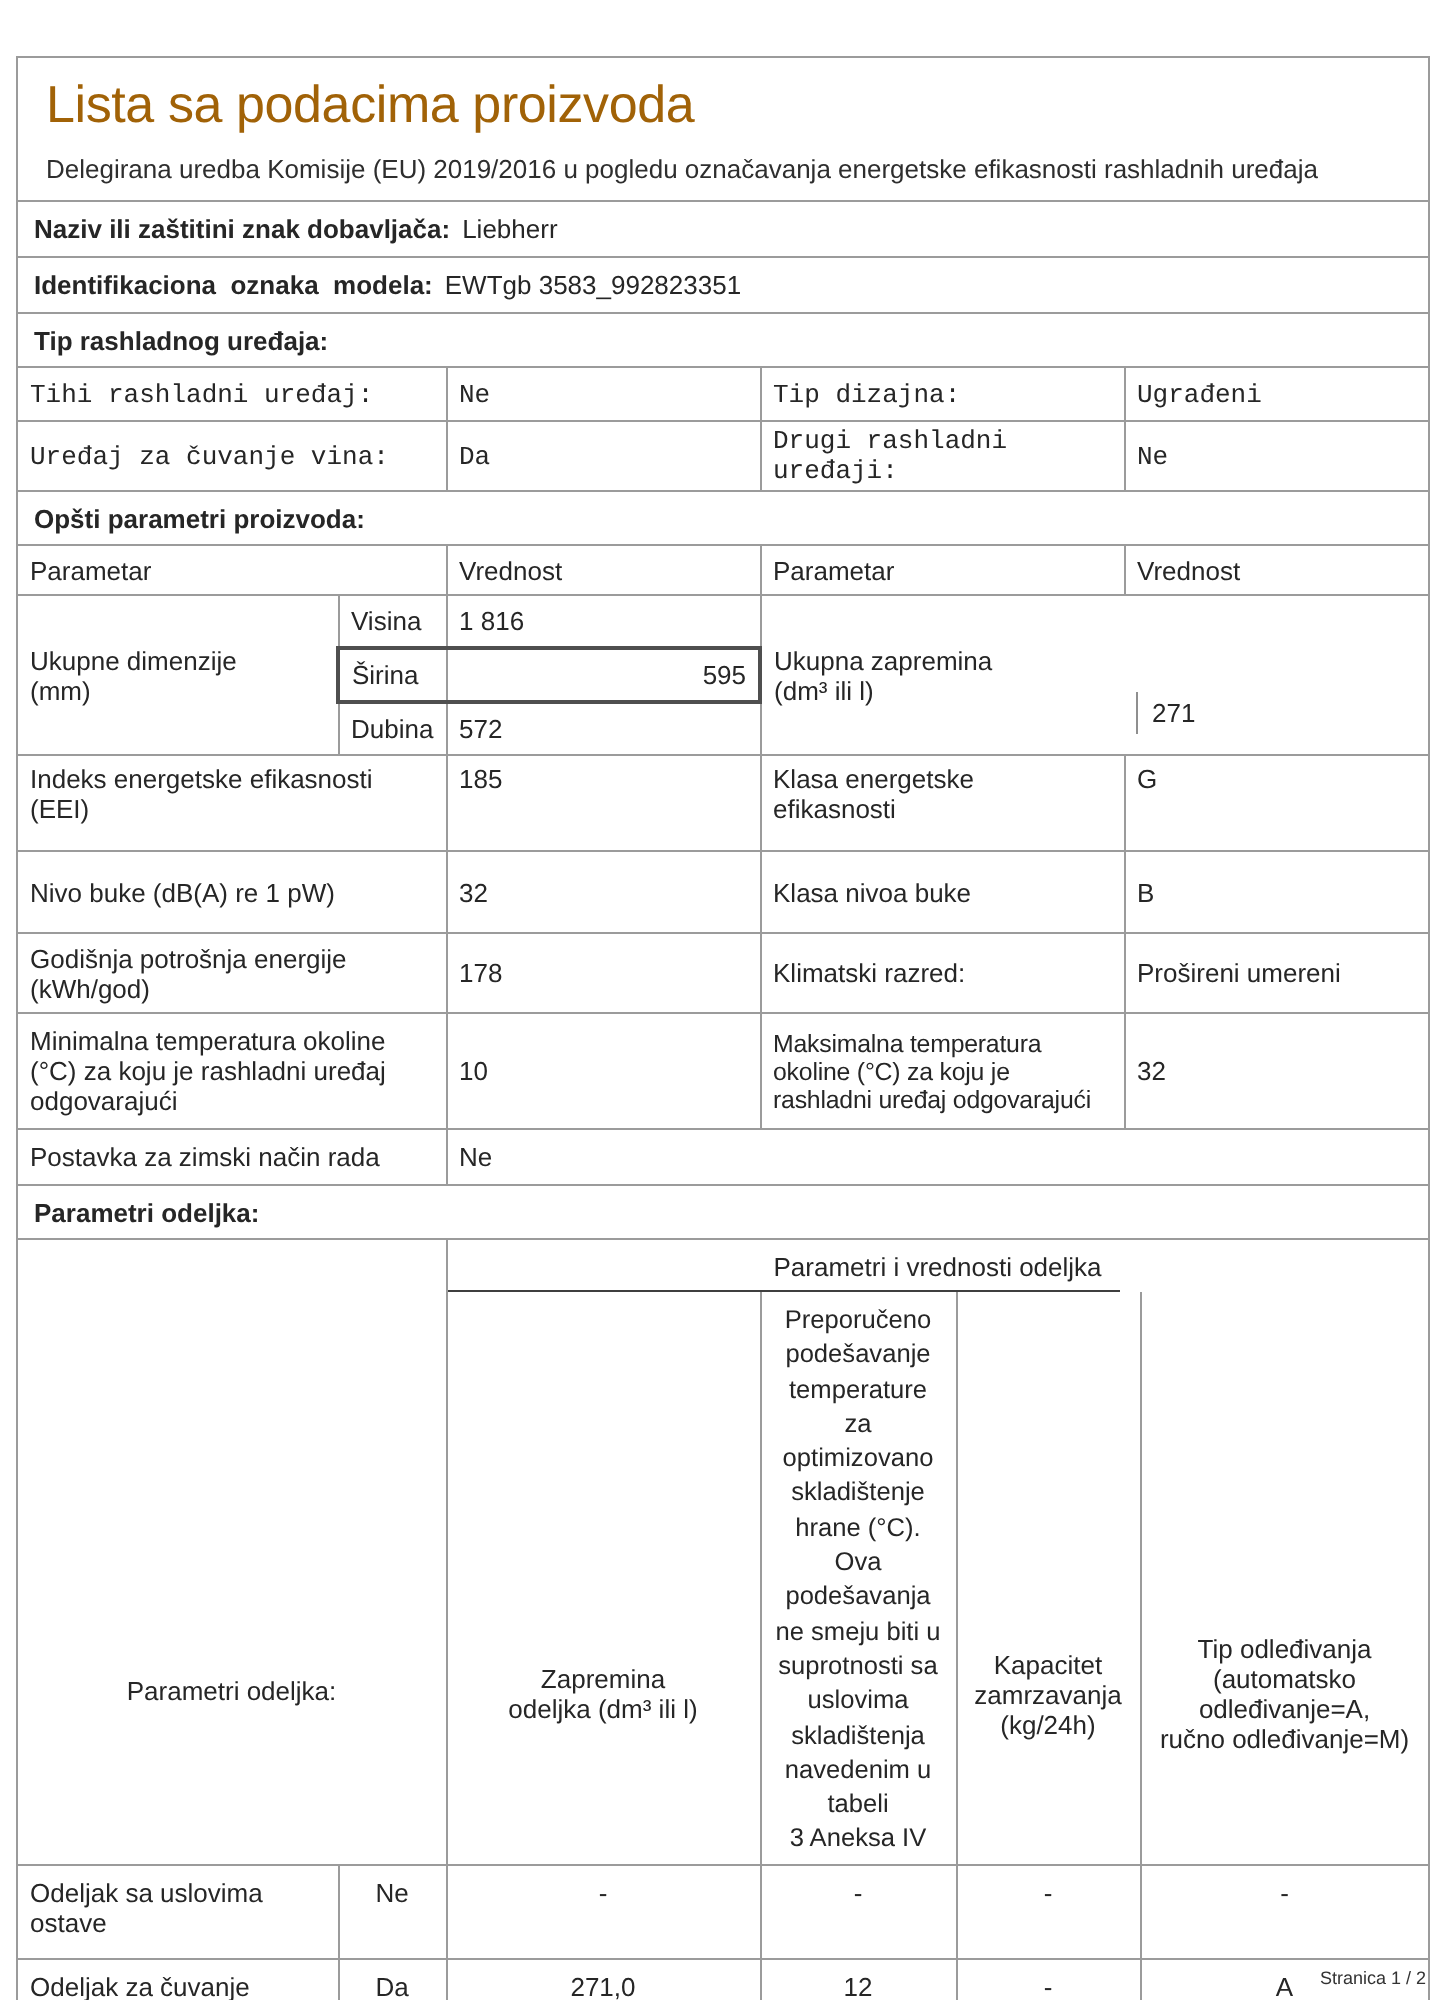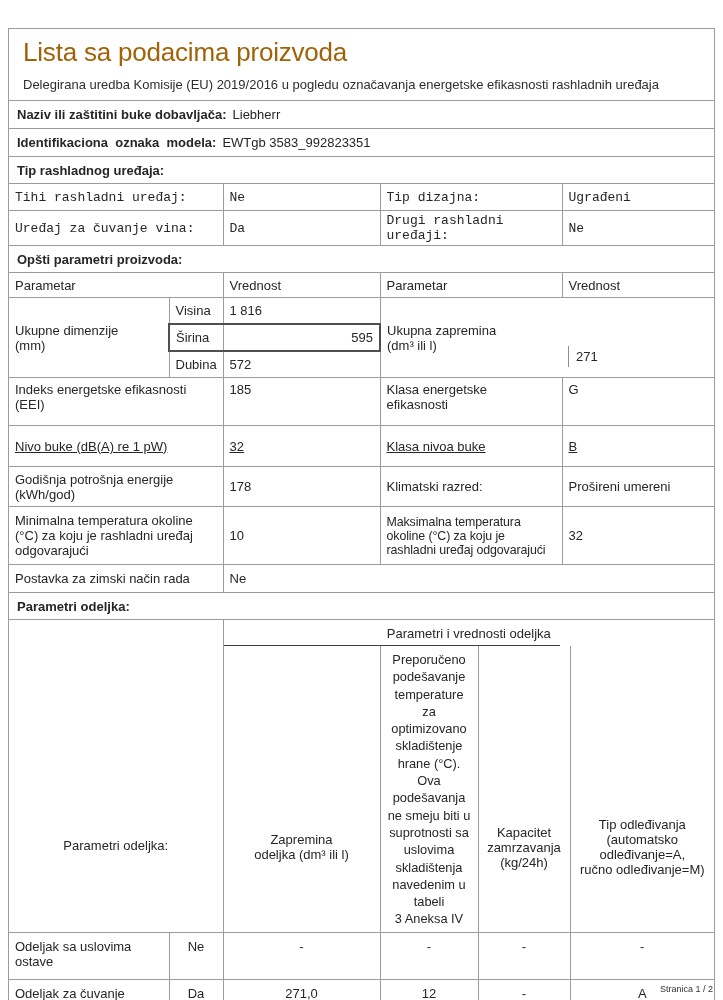--- a/index.html
+++ b/index.html
@@ -22,21 +22,21 @@
   
   table{border-collapse:collapse;table-layout:fixed;width:705px;border-style:hidden;}
   td{border:1px solid #9b9b9b;padding:2px 6px;vertical-align:middle;font-size:13px;
      overflow:hidden;}
   .pre{white-space:pre-line;}
   .ctr{text-align:center;}
   .t1 td{height:22px;font-family:Liberation Mono, monospace;}
   .t2 .hdr td{height:20px;margin-left:24px;}
   .t2 .dim td{height:21px;}
   .r-indeks td{height:41px;vertical-align:top;padding-top:4px;}
-  .r-nivo td{height:36px;text-decoration:underline;}
+  .r-nivo td{height:36px;}
   .r-god td{height:35px;}
   .r-min td{height:53px;}
   .r-post td{height:23px;}
   .tight{font-size:12.4px;letter-spacing:-0.1px;padding-right:1px;}
 
   
   .hl td{border-top:2px solid #4f4f4f;border-bottom:2px solid #4f4f4f;}
   .hl .hl-l{border-left:2px solid #4f4f4f;}
   .hl .hl-r{border-right:2px solid #4f4f4f;text-align:right;}
 
@@ -62,21 +62,21 @@
 <body>
 
 <div class="page">
 
   <div class="titlebox">
     <div class="doc-title">Lista sa podacima proizvoda</div>
     <div class="doc-subtitle">Delegirana uredba Komisije (EU) 2019/2016 u pogledu označavanja energetske efikasnosti rashladnih uređaja</div>
   </div>
 
   <div class="inforow">
-    <b>Naziv ili zaštitini buke dobavljača:</b>
+    <b>Naziv ili zaštitini znak dobavljača:</b>
     <span>Liebherr</span>
   </div>
   <div class="inforow">
     <b>Identifikaciona  oznaka  modela:</b>
     <span>EWTgb 3583_992823351</span>
   </div>
 
   <div class="sectionrow">Tip rashladnog uređaja:</div>
 
   <table class="t1">

